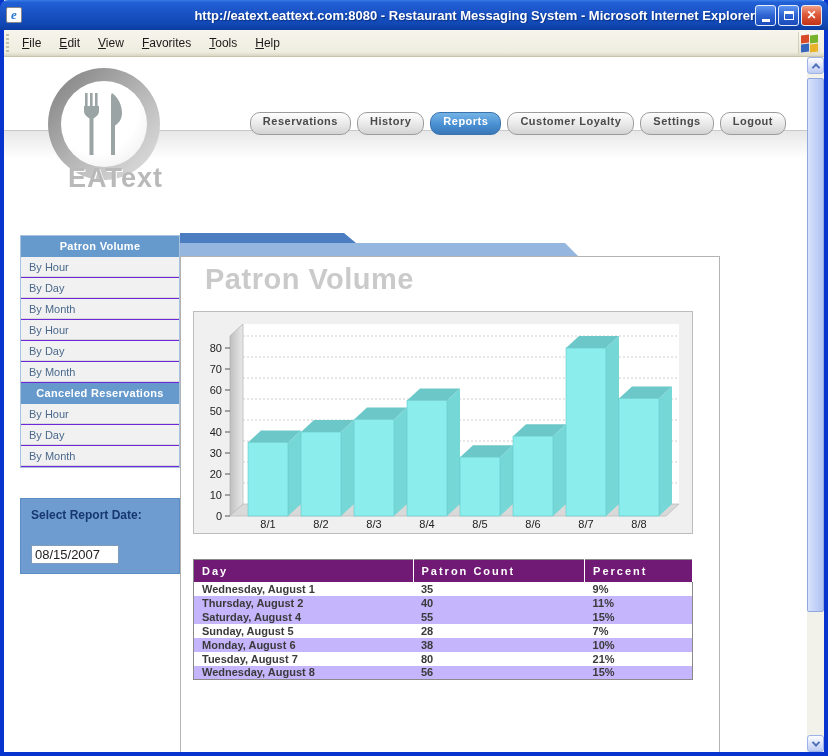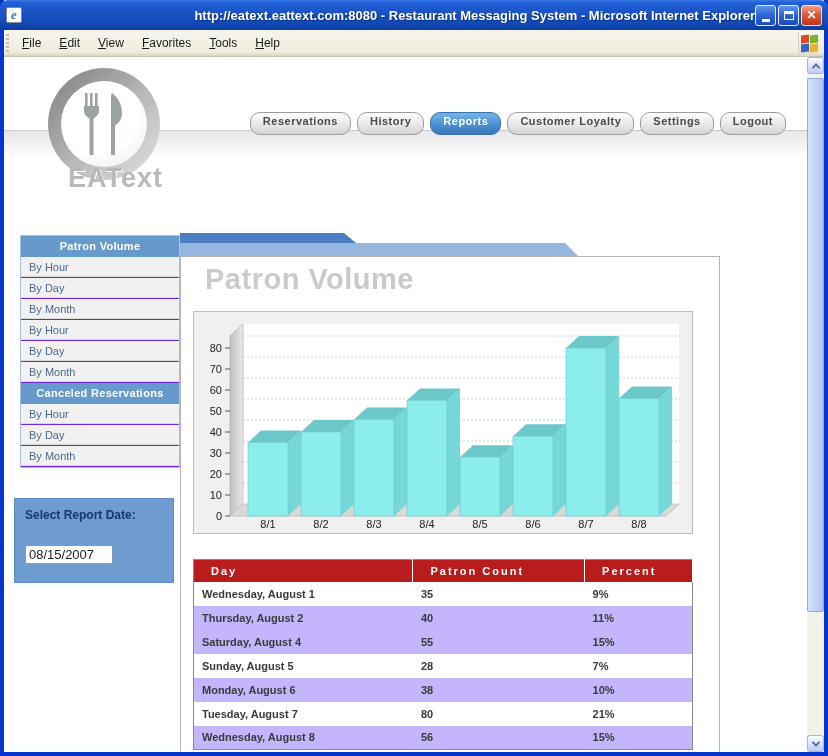--- a/index.html
+++ b/index.html
@@ -65,43 +65,43 @@
              background: linear-gradient(180deg,#FEFEFE 0%,#E8E8E8 55%,#D3D3D3 100%);
              font-size: 11px; font-weight: bold; color: #4A4A4A; letter-spacing: .5px; cursor: pointer; }
   .nav-tab.active { background: linear-gradient(180deg,#74B3E6 0%,#4A90D2 55%,#3877B8 100%);
                     color: #fff; border-color: #3A72AC; }
   
   .sidebar { position: absolute; left: 16px; top: 178px; width: 160px; border: 1px solid #A9C2DE; background: #fff; }
   .sb-header { height: 21px; line-height: 21px; background: #6699CC; color: #fff; font-size: 11px; font-weight: bold;
                text-align: center; letter-spacing: .3px; }
   .sb-item { height: 21px; line-height: 20px; background: #F1F1F1; color: #4A698C; font-size: 11px;
              padding-left: 8px; border-bottom: 1px solid #6d28d9; box-shadow: inset 0 -1px 0 #D9D9D9; cursor: pointer; }
-  .datebox { position: absolute; left: 10px; top: 441px; width: 160px; height: 85px; background: #6E9CD1;
+  .datebox { position: absolute; left: 16px; top: 441px; width: 160px; height: 76px; background: #6E9CD1;
              border: 1px solid #5E8DC4; padding: 9px 10px; }
   .datebox label { display: block; font-size: 12px; font-weight: bold; color: #17386E; margin-bottom: 12px; }
   .datebox input { width: 88px; height: 19px; border: 1px solid #7F9DB9; font-size: 13px; padding: 0 3px;
                    font-family: "Liberation Sans", sans-serif; color: #222; margin-top: 11px; }
   
   .panel-tab-dark { position: absolute; left: 176px; top: 176px; width: 176px; height: 10px; background: #4C7DC1;
                     clip-path: polygon(0 0, calc(100% - 12px) 0, 100% 100%, 0 100%); z-index: 2; }
   .panel-tab-light { position: absolute; left: 176px; top: 186px; width: 398px; height: 13px; background: #95B6DF;
                      clip-path: polygon(0 0, calc(100% - 13px) 0, 100% 100%, 0 100%); z-index: 2; }
   .panel { position: absolute; left: 176px; top: 199px; width: 540px; height: 496px; background: #fff;
            border: 1px solid #B3B3B3; border-bottom: none; overflow: hidden; }
   .panel-title { position: absolute; left: 24px; top: 6px; font-size: 29px; font-weight: bold; color: #CACACA;
                  letter-spacing: .5px; }
   #chart { position: absolute; left: 12px; top: 54px; width: 500px; height: 223px; }
   #chart svg { display: block; width: 100%; height: 100%; }
   #chart text { font-family: "Liberation Sans", sans-serif; font-size: 11px; fill: #222; }
   
   .report-table { position: absolute; left: 12px; top: 302px; width: 500px; border-collapse: collapse;
                   border: 1px solid #8A8A8A; font-size: 11px; }
-  .report-table th { background: #b91c1c; color: #fff; font-weight: bold; letter-spacing: 2px; text-align: left;
-                     height: 22px; padding: 0 17px; border-right: 1px solid #fff; }
-  .report-table td { height: 24px; padding: 0 8px; font-weight: bold; color: #3A3A3A; }
+  .report-table th { background: #701a75; color: #fff; font-weight: bold; letter-spacing: 2px; text-align: left;
+                     height: 22px; padding: 0 8px; border-right: 1px solid #fff; }
+  .report-table td { height: 14px; padding: 0 8px; font-weight: bold; color: #3A3A3A; }
   .report-table tr.alt td { background: #c4b5fd; }
   .report-table col.c-day { width: 220px; } .report-table col.c-count { width: 172px; } .report-table col.c-pct { width: 108px; }
 </style>
 </head>
 <body>
 
 <div class="window">
 
   <div class="titlebar">
     <div class="ie-icon">e</div>

